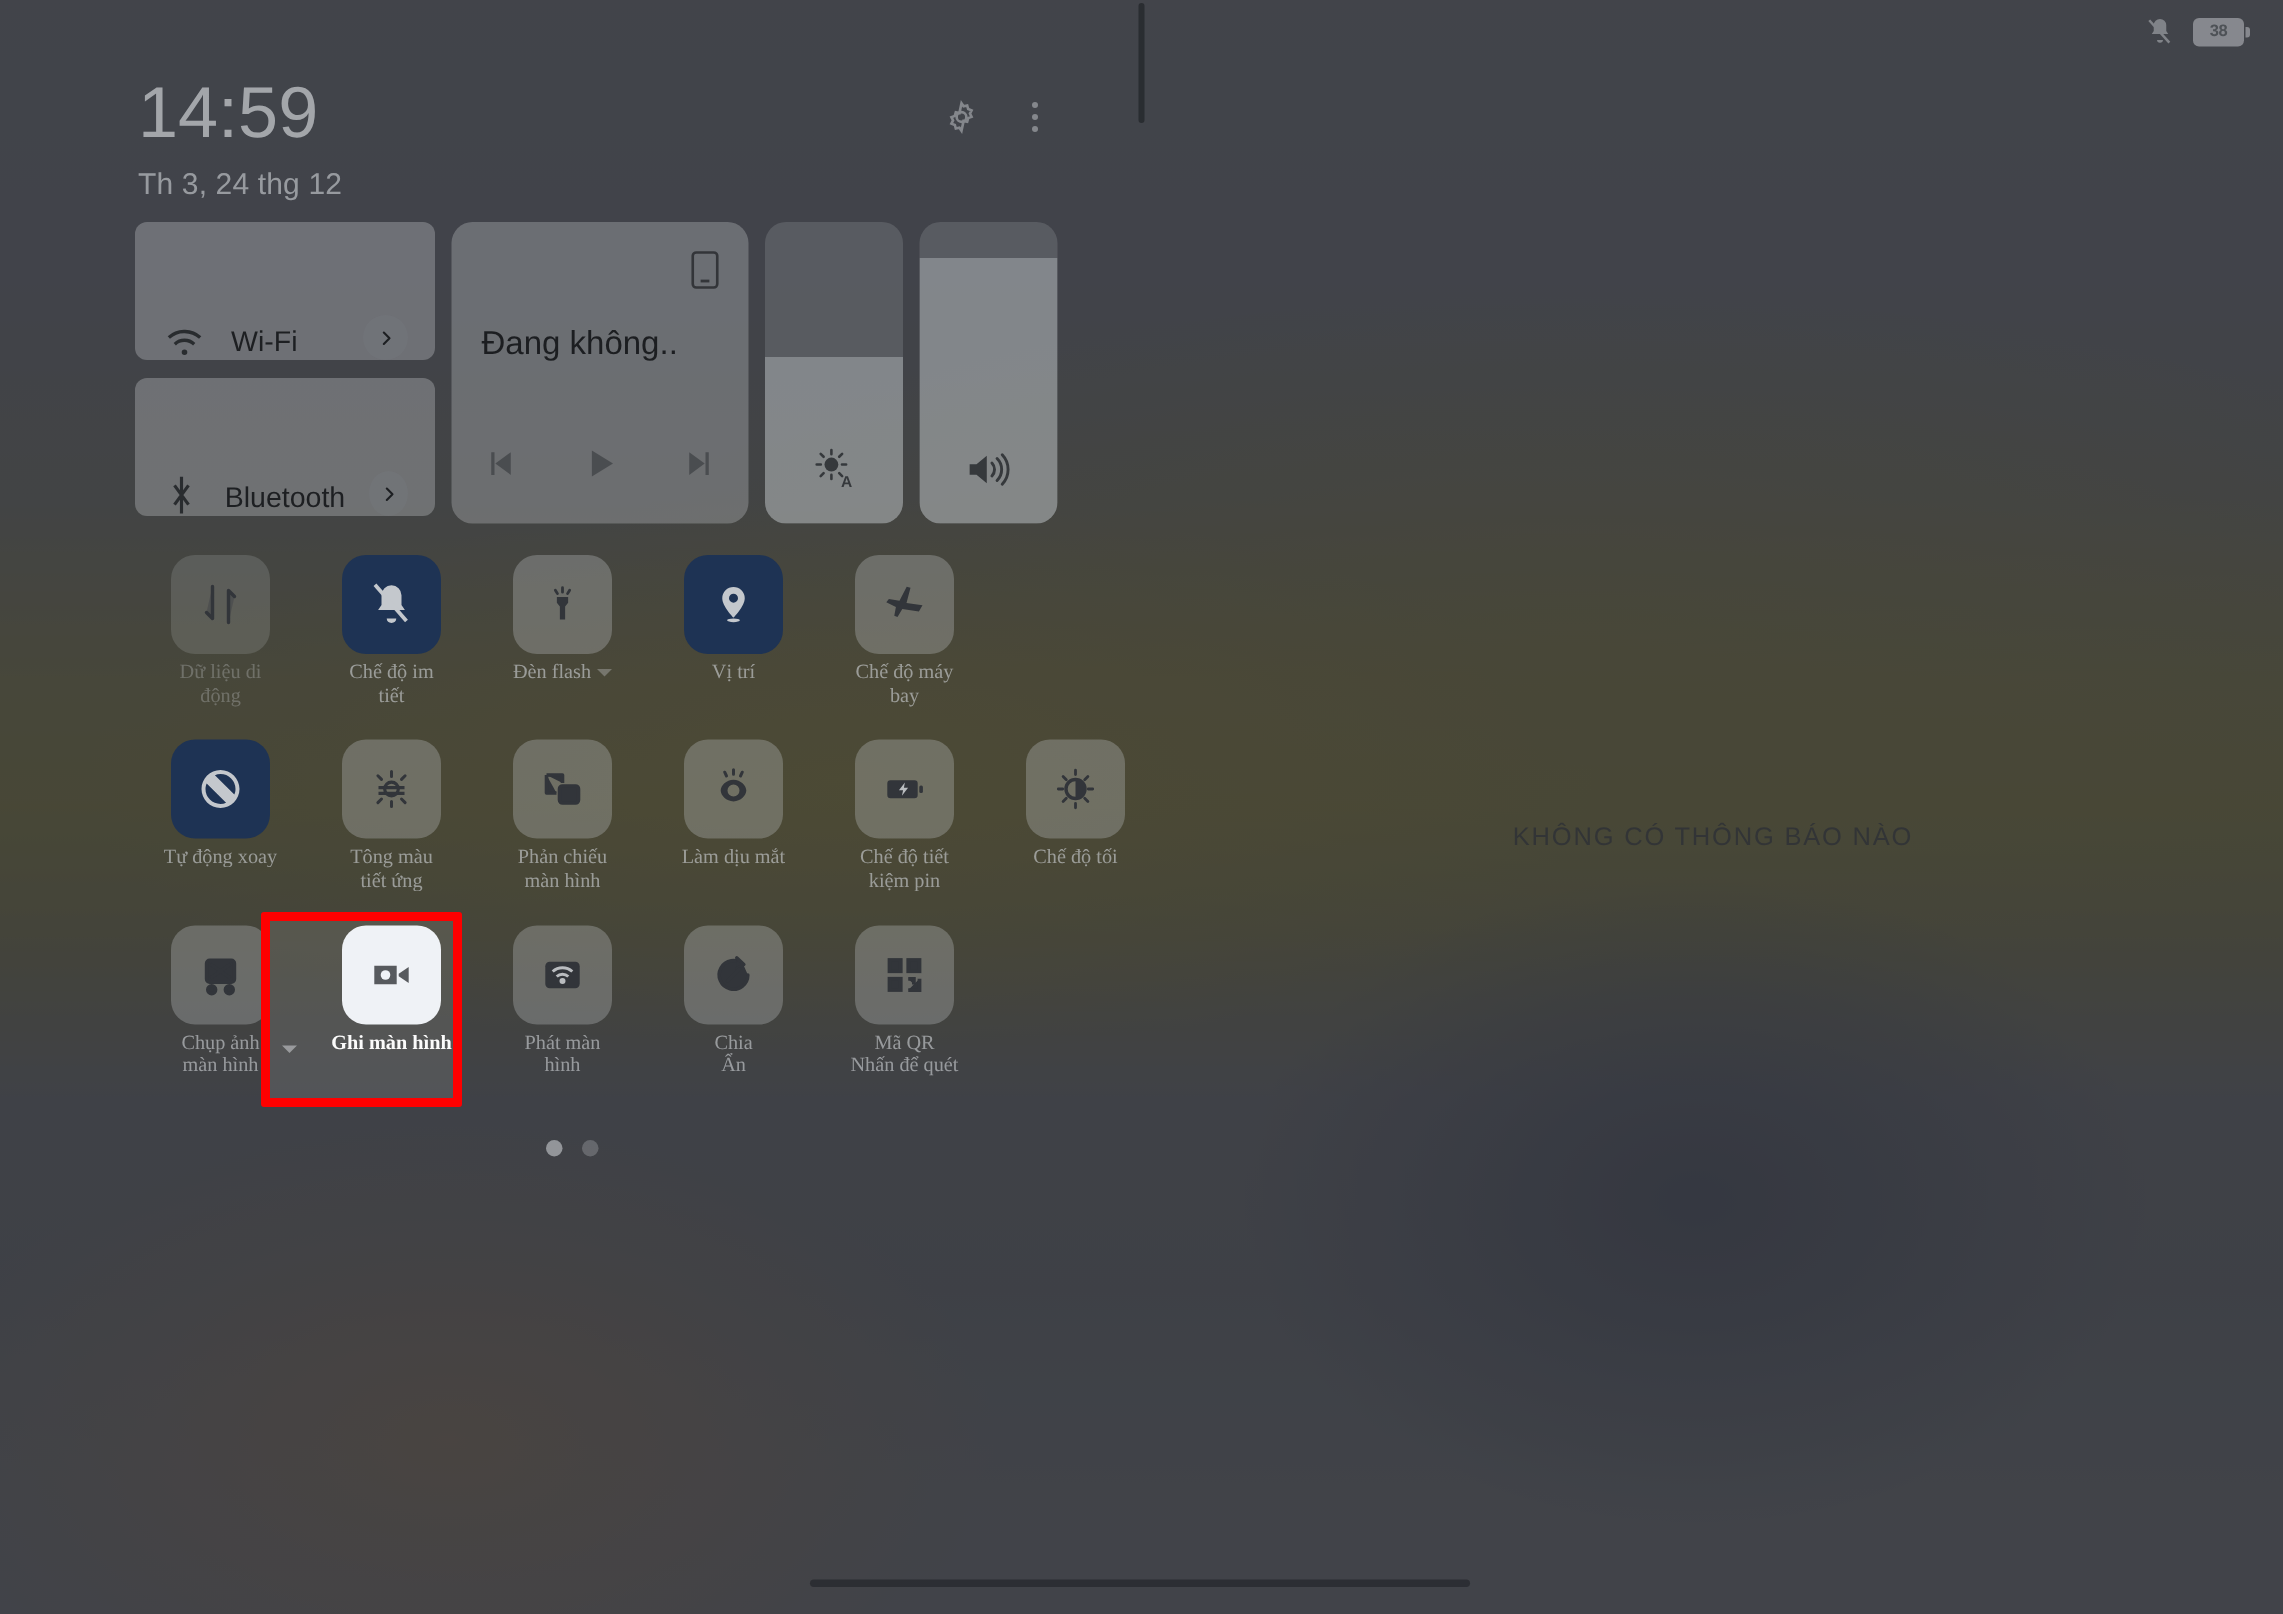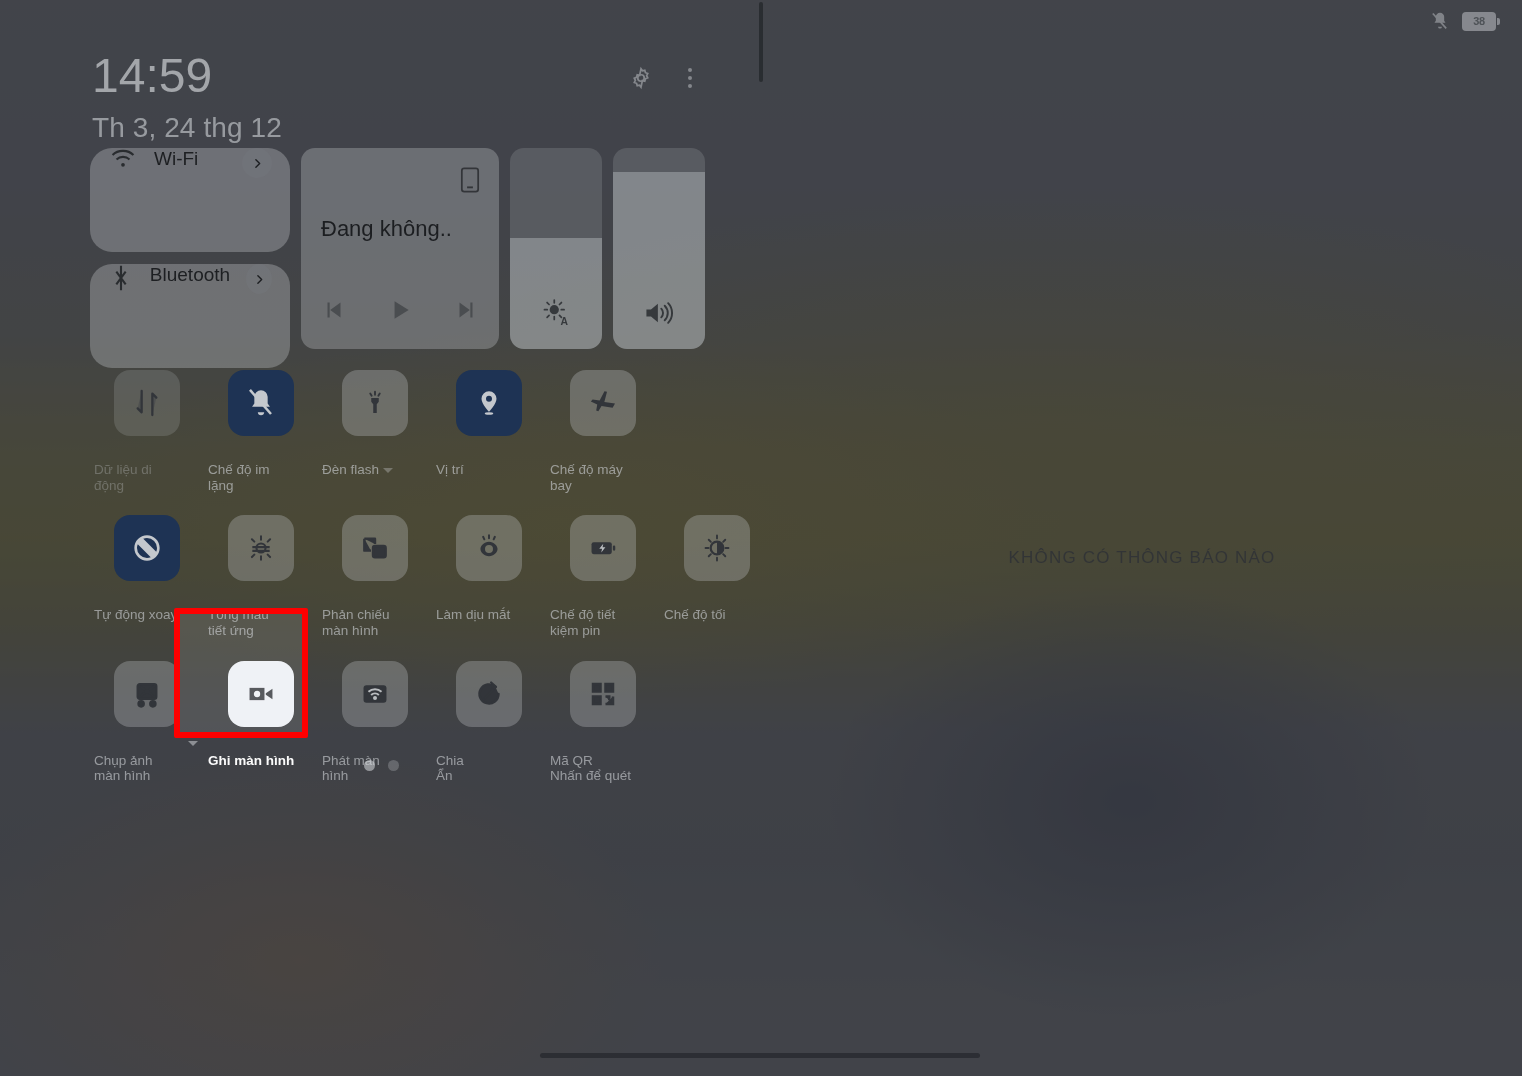--- a/index.html
+++ b/index.html
@@ -75,43 +75,43 @@
     z-index:20; overflow:hidden;padding-left:48px;
   }
 
   
   #clock-block{ position:absolute; left:92px; top:52px; }
   #clock{
     font-size:48px; font-weight:300; color:#c9ccd0; opacity:.72;
     line-height:1; letter-spacing:0px;
   }
   #date{
-    margin-top:12px; font-size:28px; font-weight:400;
+    margin-top:12px; font-size:20px; font-weight:400;
     color:#c0c4c8; opacity:.68; letter-spacing:.1px;
   }
 
   
   #hdr-actions{
     position:absolute; left:628px; top:64px;
     display:flex; align-items:center; gap:28px;
   }
   .hdr-btn{ opacity:.48; cursor:pointer; display:flex; }
   .dots{ display:flex; flex-direction:column; gap:4px; align-items:center; padding:4px 6px; }
   .dots i{ width:4px; height:4px; border-radius:50%; background:#cdd0d4; display:block; }
 
   
   #top-row{
     position:absolute; left:90px; top:148px;
     display:flex; gap:11px; align-items:flex-start;
   }
   .conn-col{ display:flex; flex-direction:column; gap:12px; }
   .conn-tile{
-    width:200px; height:104px; border-radius:22px;
+    width:200px; height:92px; border-radius:8px;
     background:rgba(190,193,196,.36);
-    display:flex; align-items:flex-start; padding:0 18px; gap:16px;
+    display:flex; align-items:flex-end; padding:0 18px; gap:16px;
     cursor:pointer;
   }
   .conn-ico{ width:30px; display:flex; justify-content:center; opacity:.9; }
   .conn-label{ font-size:19px; color:#1d1f22; font-weight:400; flex:1; }
   .conn-chev{
     width:30px; height:30px; border-radius:50%;
     background:rgba(120,124,128,.30);
     display:flex; align-items:center; justify-content:center;
   }
 
@@ -164,23 +164,23 @@
   }
   .tbox.on{ background:#1e3354; }
   .tbox.on svg{ fill:#c4c8cd; }
   .tbox.white{ background:#eef1f5; }
   .tbox.white svg{ fill:#45484c; }
   .tbox svg{ fill:#32353a; }
   .tcell.dim .tbox{ background:rgba(185,188,191,.20); }
   .tcell.dim .tbox svg{ fill:rgba(60,63,68,.42); }
   .tcell.dim .tlabel{ opacity:.30; }
   .tlabel{
-    margin-top:26px; font-size:13.5px; line-height:1.16;
-    text-align:left; color:#cdd0d4; opacity:.62;
-    width:106px; white-space:pre-line;
+    margin-top:4px; font-size:13.5px; line-height:1.16;
+    text-align:center; color:#cdd0d4; opacity:.62;
+    width:106px; white-space:pre-line;font-family:Liberation Serif, serif;
   }
   .tcell.highlight .tlabel{ color:#fff; opacity:.98; font-weight:700; }
   .tcaret{
     position:absolute; right:6px; top:80px;
     width:0; height:0; border-left:5px solid transparent;
     border-right:5px solid transparent;
     border-top:5px solid rgba(205,208,212,.55);
   }
   .tcaret.inline{
     position:static; display:inline-block; margin-left:4px;
@@ -369,21 +369,21 @@
       </div>
 
       <div class="tcell">
         <div class="tbox on">
           <svg width="32" height="32" viewBox="0 0 24 24">
             <path d="M12 2.4a5 5 0 00-5 5v4.9l-1.7 2.5h13.4L17 12.3V7.4a5 5 0 00-5-5zm0 18.8a2.4 2.4 0 002.4-2.2H9.6a2.4 2.4 0 002.4 2.2z"></path>
             <rect x="2.8" y="2.2" width="1.9" height="24" transform="rotate(-41 3.7 2.2)"></rect>
           </svg>
         </div>
         <div class="tlabel">Chế độ im
-lặng</div>
+tiết</div>
       </div>
 
       <div class="tcell">
         <div class="tbox">
           <svg width="30" height="30" viewBox="0 0 24 24">
             <path d="M9 8h6v3l-1.6 2v7h-2.8v-7L9 11V8z"></path>
             <g stroke="#32353a" stroke-width="1.5" stroke-linecap="round">
               <path d="M12 3v2.4M8.2 4.4l1.1 1.8M15.8 4.4l-1.1 1.8"></path>
             </g>
           </svg>

